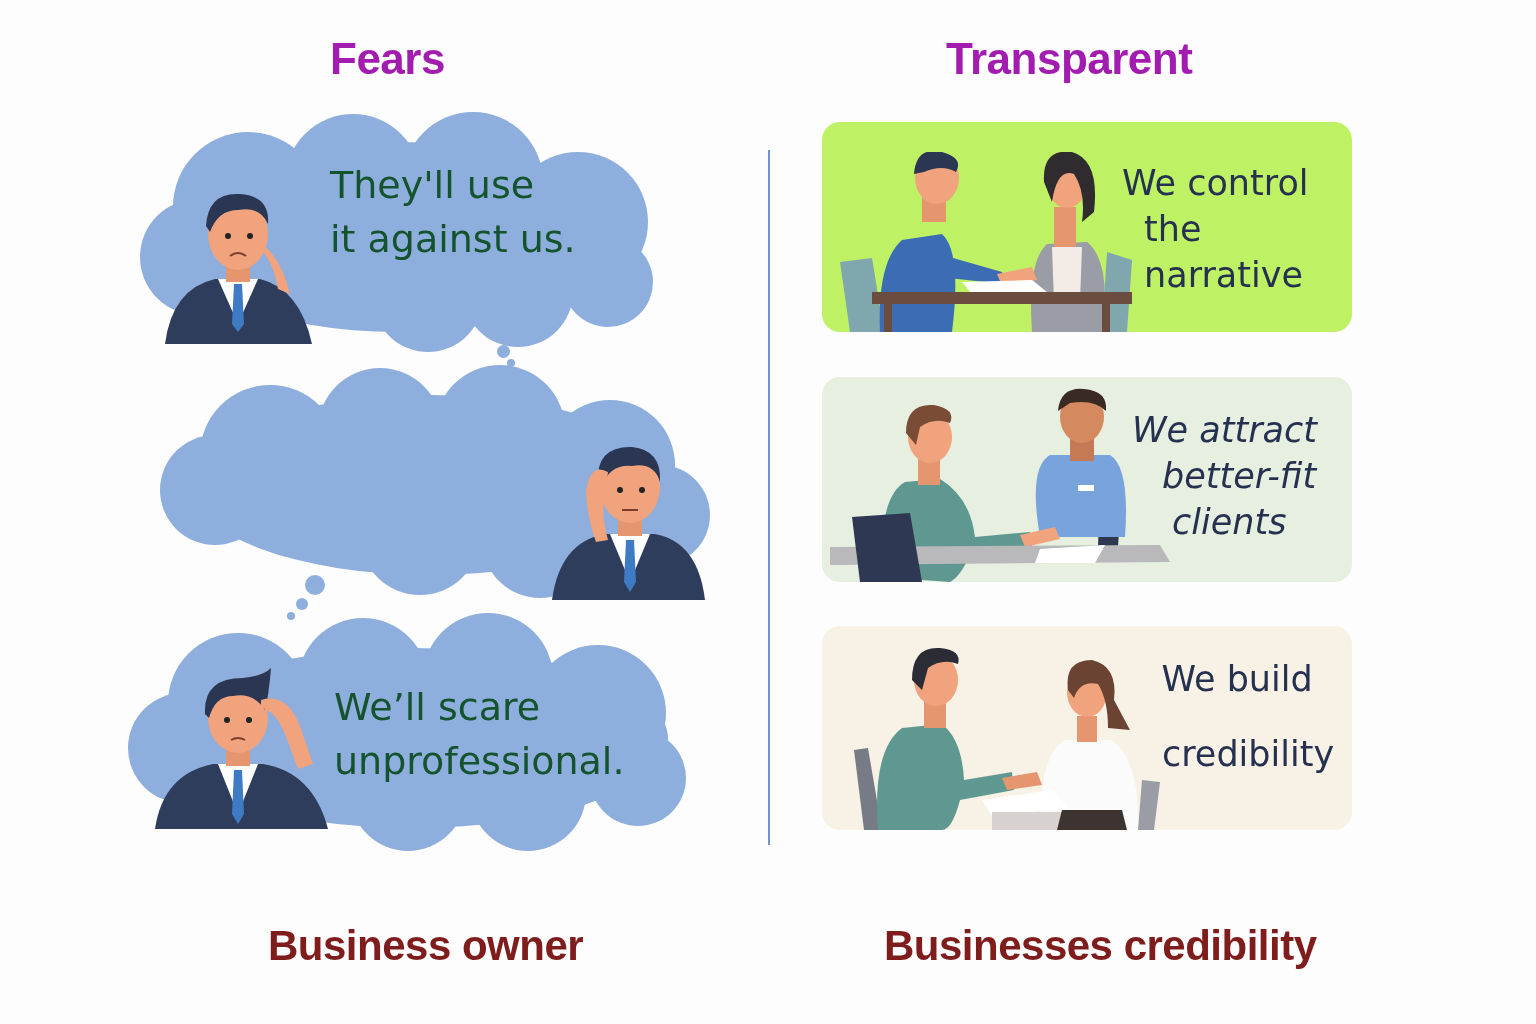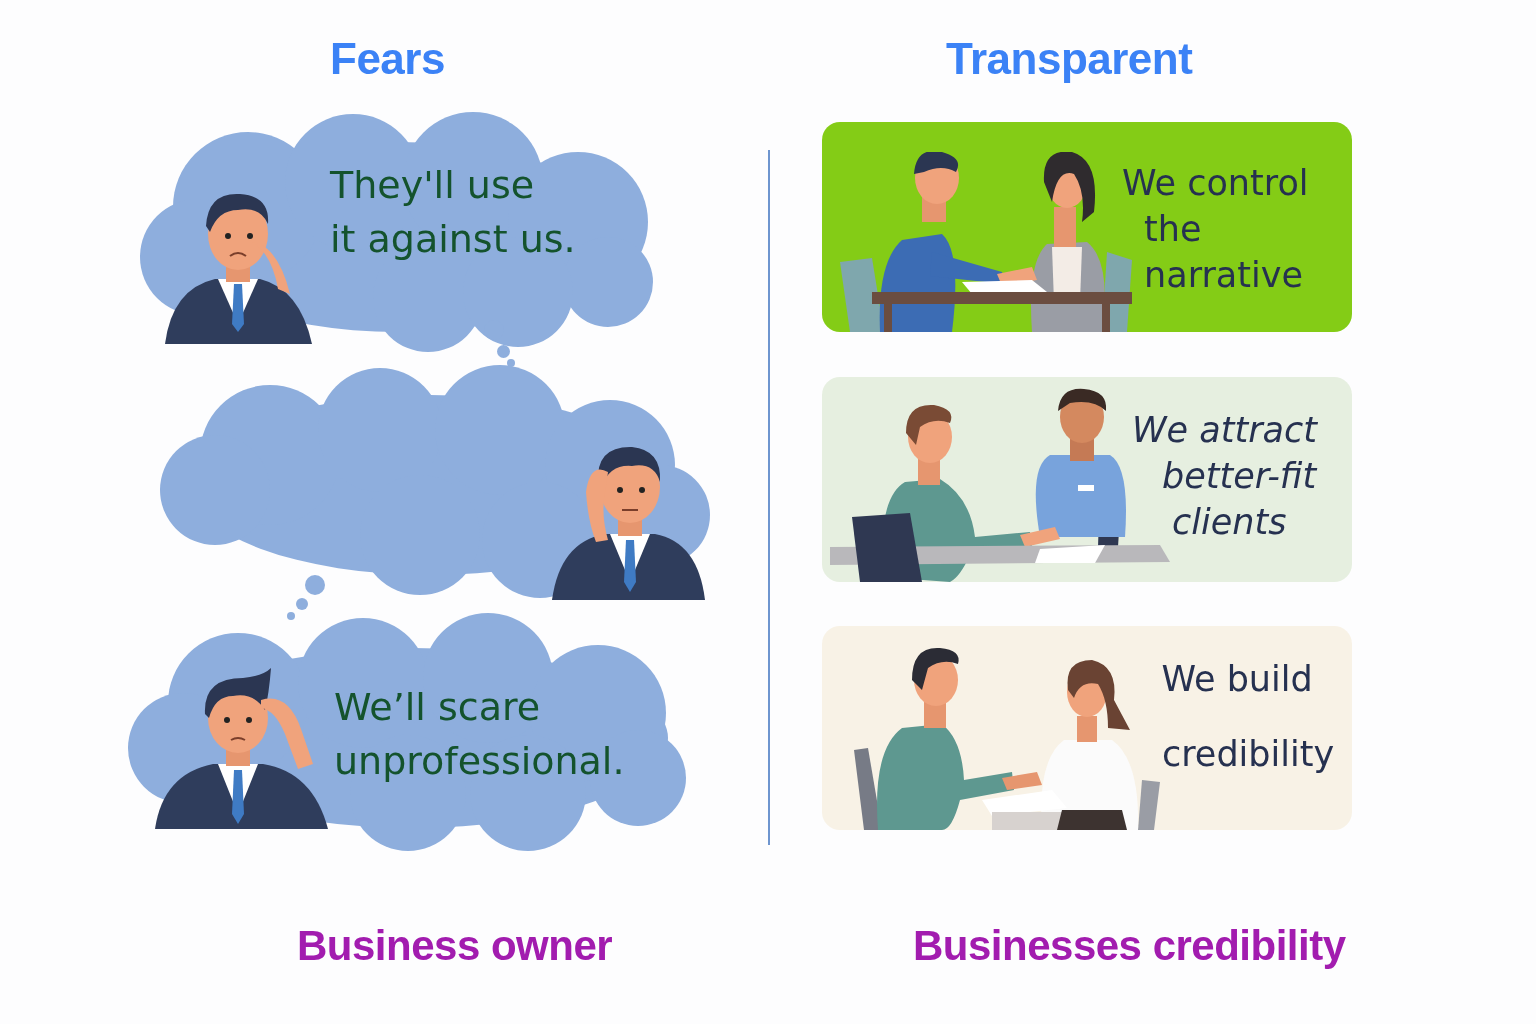--- a/index.html
+++ b/index.html
@@ -1,20 +1,20 @@
 <!DOCTYPE html>
 <html><head>
 <meta charset="utf-8">
 <style>
   html, body { margin:0; padding:0; }
   body { width:1536px; height:1024px; background:#fdfdfe; position:relative; overflow:hidden;
          font-family:"Liberation Sans", "DejaVu Sans", sans-serif; color:#2a3550; }
   .abs { position:absolute; }
-  .title { font-weight:bold; font-size:44px; color:#3b82f6; letter-spacing:-0.5px; }
-  .footer { font-weight:bold; font-size:42px; color:#a21caf; letter-spacing:-0.5px;margin-left:29px; }
+  .title { font-weight:bold; font-size:44px; color:#a21caf; letter-spacing:-0.5px; }
+  .footer { font-weight:bold; font-size:42px; color:#7f1d1d; letter-spacing:-0.5px; }
   .divider { position:absolute; left:768px; top:150px; width:2px; height:695px; background:#6e95cf; }
   .cloud { position:absolute; }
   .cloud svg { position:absolute; left:0; top:0; overflow:visible; }
   .cloud-text { position:absolute; color:#14532d; font-size:38px; line-height:54px; font-family:"DejaVu Sans", sans-serif; }
   .card { position:absolute; left:822px; width:530px; border-radius:18px; overflow:hidden; }
   .card-text { position:absolute; font-family:"DejaVu Sans", sans-serif; font-size:35px; line-height:46px; color:#263150; }
   .card-text span { display:block; }
   .dot { position:absolute; border-radius:50%; background:#8eaedd; }
 </style>
 </head>
@@ -120,21 +120,21 @@
       <circle cx="96" cy="46" r="3" fill="#222"></circle>
     <path d="M78 66 Q85 62 92 66" stroke="#7a3e2a" stroke-width="2" fill="none"></path>
     <path d="M108 26 Q135 18 148 55 L160 90 L145 95 L132 60 Q122 36 108 34 Z" fill="#f0a37c"></path>
   </svg>
   <div class="cloud-text" style="left:206px; top:62px;">
     <div>We’ll scare</div>
     <div>unprofessional.</div>
   </div>
 </div>
 
-<div class="card" style="top:122px; height:210px; background:#84cc16;">
+<div class="card" style="top:122px; height:210px; background:#bef264;">
   <svg class="abs" style="left:10px; top:30px;" width="310" height="180">
     <path d="M8 110 L40 106 L52 180 L18 180 Z" fill="#7fa7ad"></path>
     <path d="M275 100 L300 108 L295 180 L270 180 Z" fill="#7fa7ad"></path>
     <path d="M48 180 Q45 110 70 88 L110 82 Q130 100 120 180 Z" fill="#3c6cb4"></path>
     <path d="M100 100 L170 120 L172 132 L98 124 Z" fill="#3c6cb4"></path>
     <rect x="90" y="38" width="24" height="32" fill="#e6966f"></rect>
     <ellipse cx="105" cy="26" rx="22" ry="26" fill="#f0a37c"></ellipse>
     <path d="M82 22 Q84 -6 110 0 Q132 6 124 20 Q110 12 92 20 Z" fill="#2b3652"></path>
     <path d="M200 180 Q195 110 215 92 L255 90 Q280 110 270 180 Z" fill="#9a9da5"></path>
     <path d="M220 95 L250 95 L248 150 L222 150 Z" fill="#f3ece6"></path>

